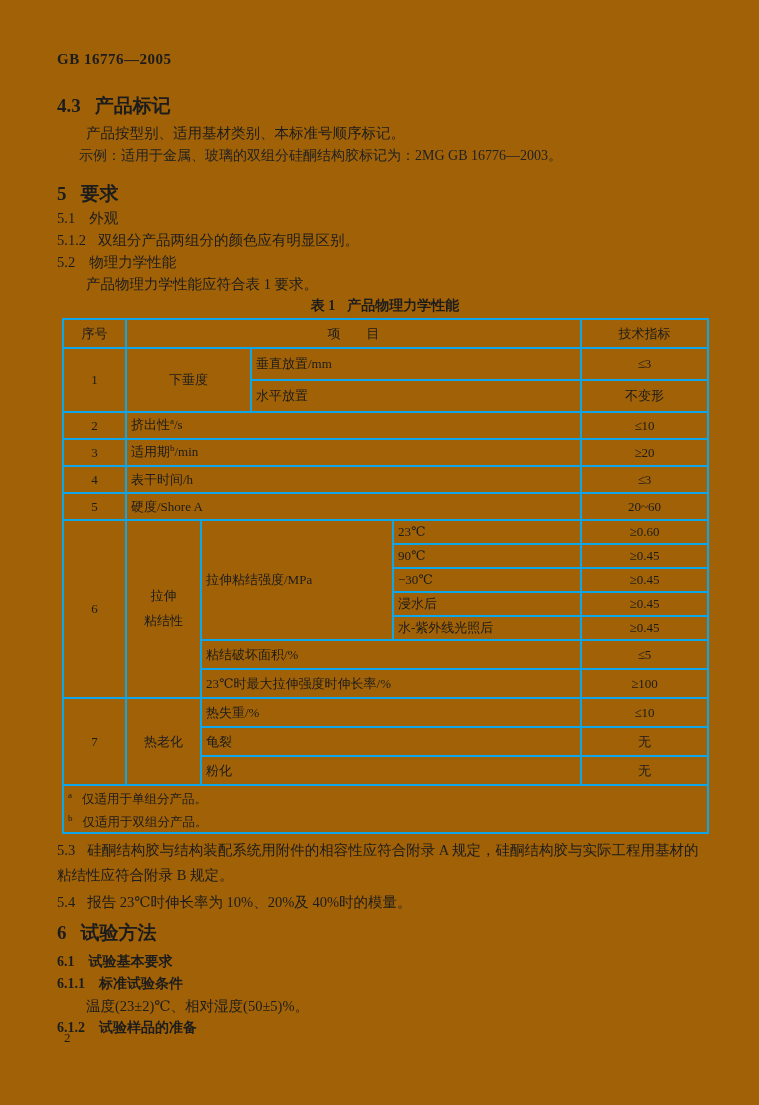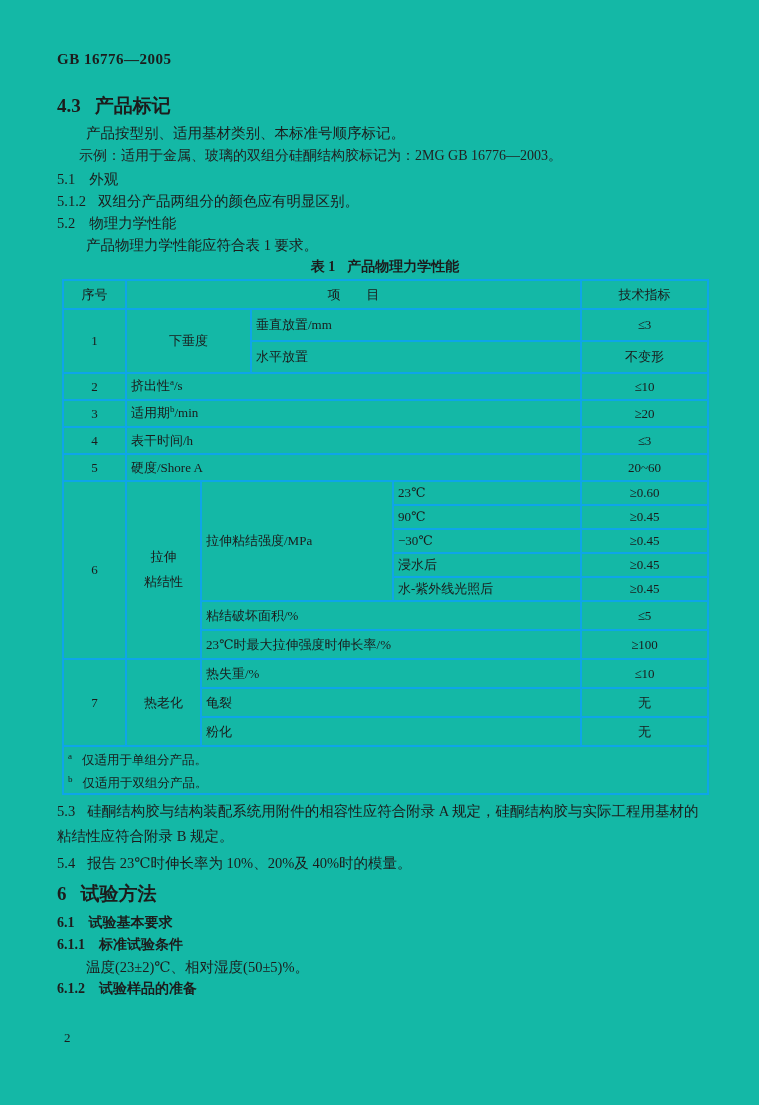--- a/index.html
+++ b/index.html
@@ -1,20 +1,20 @@
 <!DOCTYPE html>
 <html><head>
 <meta charset="utf-8">
 <style>
   html,body{margin:0;padding:0;background:#d9d9d9;}
   .page{
     position:relative;
     width:759px;height:1105px;
     margin:0 auto;
-    background:#14b8a6;
+    background:#a16207;
     color:#1c1c1c;
     font-family:"Liberation Serif","DejaVu Serif",serif;
     box-sizing:border-box;
     padding:50px 46px 0 57px;
     overflow:hidden;
     box-shadow:0 0 6px rgba(0,0,0,.25);
   }
   .doc-code{font-size:15px;font-weight:bold;line-height:19px;letter-spacing:.5px;}
   .h-title{margin-left:14px;}
   .heading{font-size:19px;font-weight:bold;line-height:20px;}
@@ -50,20 +50,23 @@
 <div class="page">
 
   <div class="doc-code">GB 16776—2005</div>
 
   <div class="heading mt27">
     <span>4.3</span><span class="h-title">产品标记</span>
   </div>
   <div class="body-line mt6">产品按型别、适用基材类别、本标准号顺序标记。</div>
   <div class="example mt3">示例：适用于金属、玻璃的双组分硅酮结构胶标记为：2MG GB 16776—2003。</div>
 
+  <div class="heading mt19">
+    <span>5</span><span class="h-title">要求</span>
+  </div>
 
   <div class="sub mt3">
     <span>5.1</span><span class="h-title">外观</span>
   </div>
   <div class="sub num-line">
     <span>5.1.2</span><span class="h-title">双组分产品两组分的颜色应有明显区别。</span>
   </div>
   <div class="sub">
     <span>5.2</span><span class="h-title">物理力学性能</span>
   </div>

